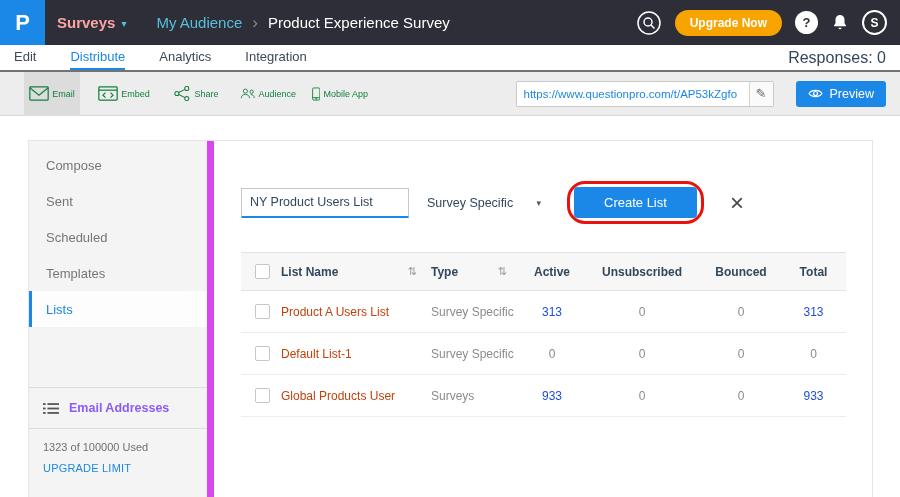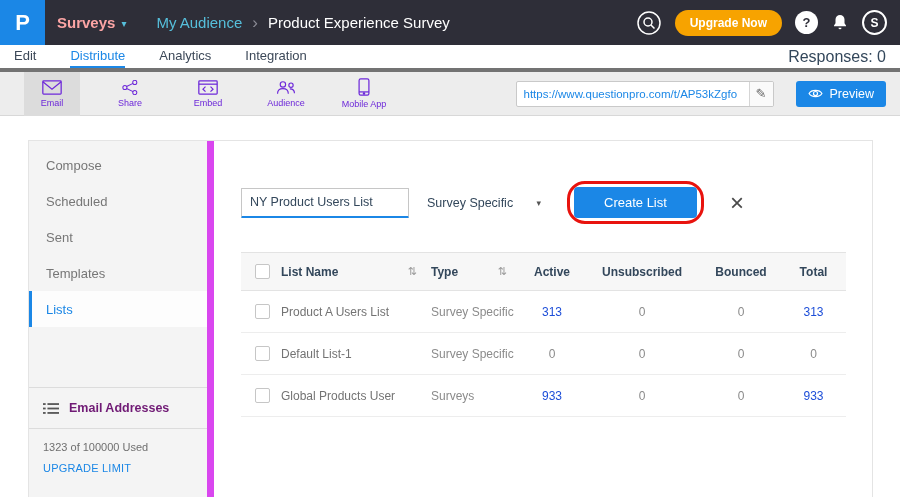--- a/index.html
+++ b/index.html
@@ -20,32 +20,32 @@
   .crumb-current { color: #ffffff; }
   .topbar-right { margin-left: auto; display: flex; align-items: center; gap: 13px; padding-right: 13px; }
   .icon-btn { background: none; border: none; display: flex; align-items: center; cursor: pointer; padding: 0; }
   .upgrade-btn { background: #f7a300; color: #fff; border: none; font-size: 12px; font-weight: 700;
                  padding: 6px 15px; border-radius: 14px; cursor: pointer; font-family: inherit; }
   .help-btn { width: 23px; height: 23px; border-radius: 50%; background: #fff; color: #2e2e38;
               font-weight: 700; font-size: 13px; display: flex; align-items: center; justify-content: center; cursor: pointer; }
   .avatar { width: 25px; height: 25px; border-radius: 50%; border: 2px solid #fff; background: #2e2e38;
             color: #fff; font-size: 12px; font-weight: 700; display: flex; align-items: center; justify-content: center; cursor: pointer; }
   
-  .navbar { height: 27px; background: #fff; border-bottom: 4px solid #737373; display: flex;
+  .navbar { height: 27px; background: #fff; border-bottom: 2px solid #737373; display: flex;
             align-items: stretch; padding-left: 14px; }
   .nav-tab { font-size: 13px; color: #3c4858; display: flex; align-items: center; margin-right: 34px;
              border-bottom: 2px solid transparent; cursor: pointer; font-weight: 500; }
   .nav-tab.active { color: #1b87e6; border-bottom-color: #1b87e6; }
   .responses { margin-left: auto; padding-right: 14px; font-size: 16px; color: #33475b;
                display: flex; align-items: center; font-weight: 500; }
   
   .toolbar { height: 44px; background: #ededed; border-bottom: 1px solid #d8d8d8; display: flex;
              align-items: center; padding-left: 24px; }
-  .channel { width: 56px; height: 44px; display: flex; flex-direction: column; align-items: center;
-             justify-content: center; gap: 3px; color: #6d28d9; margin-right: 22px; cursor: pointer; }
+  .channel { width: 56px; height: 44px; display: flex; flex-direction: row; align-items: center;
+             justify-content: center; gap: 3px; color: #15803d; margin-right: 16px; cursor: pointer; }
   .channel.active { background: #dcdcdc; }
   .channel-label { font-size: 9px; white-space: nowrap; }
   .url-wrap { margin-left: auto; width: 258px; height: 26px; background: #fff; border: 1px solid #c9c9c9;
               border-radius: 2px; display: flex; align-items: center; overflow: hidden; }
   .url-input { flex: 1; min-width: 0; border: none; outline: none; font-size: 11.5px; color: #1b87e6;
                padding: 0 7px; background: transparent; font-family: inherit; }
   .url-edit { width: 24px; height: 100%; border-left: 1px solid #d5d5d5; display: flex; align-items: center;
               justify-content: center; color: #666; font-size: 13px; background: #fafafa; cursor: pointer; }
   .preview-btn { margin-left: 22px; margin-right: 14px; background: #1b87e6; color: #fff; border: none;
                  border-radius: 3px; font-size: 12.5px; padding: 6px 12px; display: flex; align-items: center;
@@ -53,21 +53,21 @@
   
   .content { position: absolute; left: 28px; right: 27px; top: 140px; bottom: 0;
              border: 1px solid #e4e4e4; border-bottom: none; display: flex; background: #fff; }
   .sidebar { width: 185px; background: #f4f4f4; border-right: 7px solid #d946ef; padding-top: 6px;
              display: flex; flex-direction: column; flex-shrink: 0; }
   .side-item { height: 36px; display: flex; align-items: center; padding-left: 14px; font-size: 13px;
                color: #767676; border-left: 3px solid transparent; cursor: pointer; }
   .side-item.active { background: #fdfdfd; border-left-color: #1b87e6; color: #1b87e6; }
   .email-section { margin-top: 60px; border-top: 1px solid #dcdcdc; }
   .email-header { display: flex; align-items: center; gap: 10px; padding: 13px 14px; font-size: 12.5px;
-                  font-weight: 700; color: #701a75; border-bottom: 1px solid #dcdcdc; }
+                  font-weight: 700; color: #8b5cf6; border-bottom: 1px solid #dcdcdc; }
   .usage { padding: 12px 14px 4px; font-size: 11px; color: #6f6f6f; }
   .upgrade-link { padding: 5px 14px; font-size: 11px; color: #1b87e6; cursor: pointer; letter-spacing: 0.2px; }
   
   .main { flex: 1; padding: 40px 27px 0 27px; }
   .controls { display: flex; align-items: center; }
   .list-input { width: 168px; height: 30px; border: 1px solid #c6c6c6; border-bottom: 2px solid #1b87e6;
                 font-size: 12.5px; color: #33475b; padding: 0 8px; outline: none; border-radius: 1px;
                 font-family: inherit; }
   .select { margin-left: 14px; width: 122px; display: flex; align-items: center;
             justify-content: space-between; font-size: 12.5px; color: #33475b; padding: 0 4px; cursor: pointer; }
@@ -77,21 +77,21 @@
                 font-weight: 500; padding: 8px 30px; cursor: pointer; font-family: inherit; }
   .close-x { margin-left: 26px; font-size: 24px; color: #4a4a4a; line-height: 1; cursor: pointer; }
   
   table { margin-top: 28px; width: 100%; border-collapse: collapse; table-layout: fixed; }
   th { height: 38px; background: #f7f7f7; border-top: 1px solid #e3e3e3; border-bottom: 1px solid #e3e3e3;
        font-size: 12px; color: #33475b; font-weight: 700; text-align: left; }
   .th-flex { display: flex; align-items: center; justify-content: space-between; padding-right: 14px; cursor: pointer; }
   .sort { color: #9a9a9a; font-size: 11px; font-weight: 400; }
   td { height: 42px; border-bottom: 1px solid #ededed; font-size: 12px; }
   .cell-check, .th-check { padding-left: 14px; }
-  .cell-name { color: #737373; cursor: pointer; }
+  .cell-name { color: #c2410c; cursor: pointer; }
   .cell-type { color: #8b8b8b; }
   .num { text-align: center; }
   th.num { text-align: center; }
   .num-blue { color: #1d4ed8; cursor: pointer; }
   .num-gray { color: #8b8b8b; }
   .checkbox { width: 15px; height: 15px; border: 1px solid #c6c6c6; border-radius: 2px; background: #fff;
               display: inline-block; cursor: pointer; vertical-align: middle; }
 </style>
 </head>
 <body>
@@ -137,37 +137,37 @@
 
 <div class="toolbar">
   <div class="channel active">
     <svg width="20" height="15" viewBox="0 0 24 18" fill="none" stroke="currentColor" stroke-width="1.5">
       <rect x="1" y="1" width="22" height="16" rx="1"></rect>
         <path d="M1 2l11 9L23 2"></path>
     </svg>
     <span class="channel-label">Email</span>
   </div>
   <div class="channel">
+    <svg width="20" height="15" viewBox="0 0 24 18" fill="none" stroke="currentColor" stroke-width="1.5">
+      <rect x="1" y="1" width="22" height="16" rx="1"></rect>
+        <path d="M1 5h22"></path>
+        <path d="M9 8l-3 3 3 3M15 8l3 3-3 3"></path>
+    </svg>
+    <span class="channel-label">Embed</span>
+  </div>
+  <div class="channel">
     <svg width="18" height="15" viewBox="0 0 24 22" fill="none" stroke="currentColor" stroke-width="1.5">
       <circle cx="4.5" cy="11" r="3"></circle>
         <circle cx="19" cy="3.5" r="3"></circle>
         <circle cx="19" cy="18.5" r="3"></circle>
       <path d="M7 9.5L16.5 5M7 12.5l9.5 4.5"></path>
     </svg>
     <span class="channel-label">Share</span>
   </div>
   <div class="channel">
-    <svg width="20" height="15" viewBox="0 0 24 18" fill="none" stroke="currentColor" stroke-width="1.5">
-      <rect x="1" y="1" width="22" height="16" rx="1"></rect>
-        <path d="M1 5h22"></path>
-        <path d="M9 8l-3 3 3 3M15 8l3 3-3 3"></path>
-    </svg>
-    <span class="channel-label">Embed</span>
-  </div>
-  <div class="channel">
     <svg width="20" height="15" viewBox="0 0 26 18" fill="none" stroke="currentColor" stroke-width="1.5">
       <circle cx="9" cy="5" r="3.5"></circle>
         <path d="M2 17c0-4 3-6.5 7-6.5s7 2.5 7 6.5"></path>
       <circle cx="19.5" cy="6" r="2.8"></circle>
         <path d="M18 10.7c3.5 0 6 2.3 6 5.8"></path>
     </svg>
     <span class="channel-label">Audience</span>
   </div>
   <div class="channel">
     <svg width="12" height="18" viewBox="0 0 14 22" fill="none" stroke="currentColor" stroke-width="1.5">
@@ -187,22 +187,22 @@
       <path d="M1 6C3.5 1.5 12.5 1.5 15 6 12.5 10.5 3.5 10.5 1 6Z"></path>
         <circle cx="8" cy="6" r="2.2"></circle>
     </svg>
     <span>Preview</span>
   </button>
 </div>
 
 <div class="content">
   <aside class="sidebar">
     <div class="side-item">Compose</div>
+    <div class="side-item">Sent</div>
     <div class="side-item">Scheduled</div>
-    <div class="side-item">Sent</div>
     <div class="side-item">Templates</div>
     <div class="side-item active">Lists</div>
 
     <div class="email-section">
       <div class="email-header">
         <svg width="16" height="13" viewBox="0 0 18 14" fill="#555">
           <rect x="0" y="1" width="3" height="2"></rect>
             <rect x="5" y="1" width="13" height="2"></rect>
           <rect x="0" y="6" width="3" height="2"></rect>
             <rect x="5" y="6" width="13" height="2"></rect>

